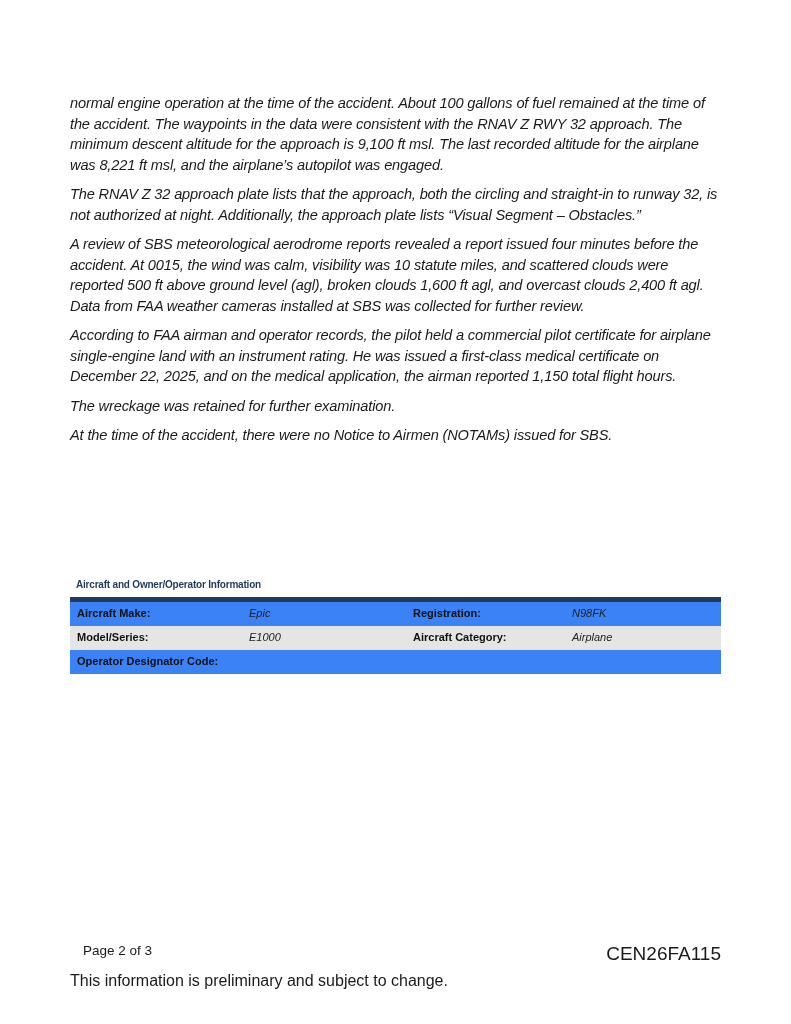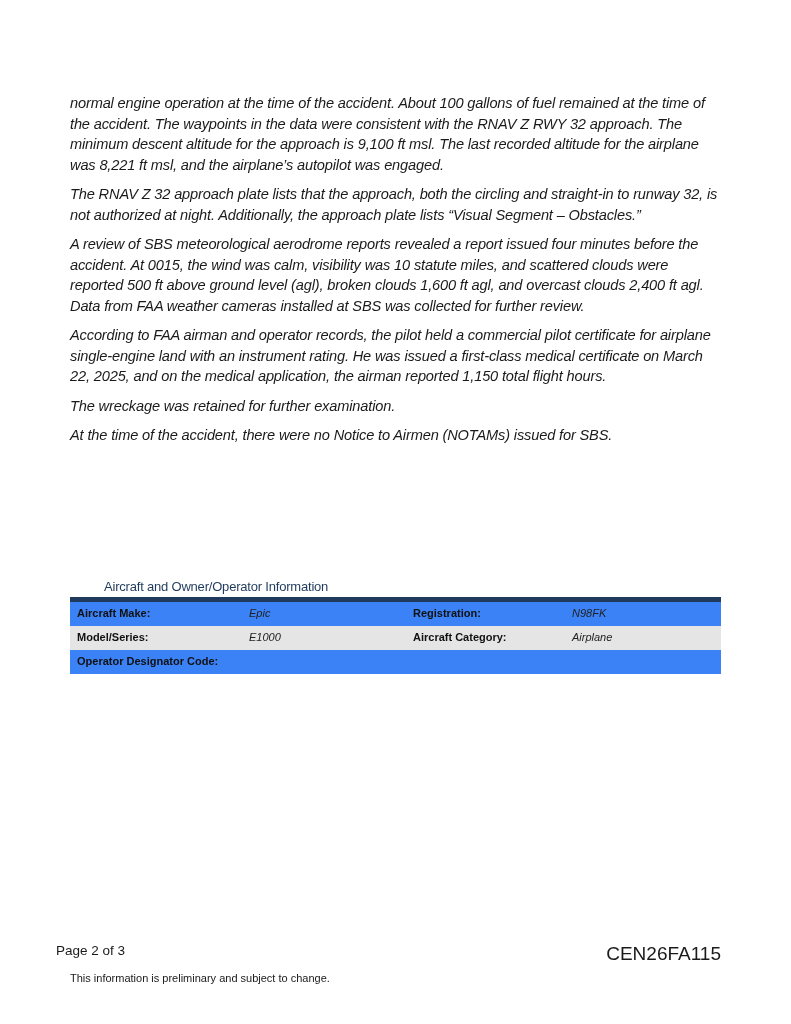--- a/index.html
+++ b/index.html
@@ -1,43 +1,43 @@
 <!DOCTYPE html>
 <html><head>
   <meta charset="utf-8">
   <style>
     html, body { margin: 0; padding: 0; background: #ffffff; }
     body { width: 791px; height: 1024px; position: relative; overflow: hidden;
            font-family: "Liberation Sans", sans-serif; color: #1a1a1a; }
     .body-text { position: absolute; left: 70px; width: 655px; }
     .para { font-size: 14.6px; line-height: 20.5px; margin: 0 0 9px 0; letter-spacing: -0.15px; font-style: italic; }
-    .section-title { position: absolute; left: 76px; top: 579px; font-size: 13px; font-weight: normal;
-                     color: #1f3a5c; letter-spacing: -0.2px; margin-left: 28px; }
+    .section-title { position: absolute; left: 76px; top: 579px; font-size: 10px; font-weight: bold;
+                     color: #1f3a5c; letter-spacing: -0.2px; }
     .title-bar { position: absolute; left: 70px; top: 597px; width: 651px; height: 5px; background: #1f3a5c; }
     table.info { position: absolute; left: 70px; top: 602px; width: 651px; border-collapse: collapse; }
     table.info td { font-size: 11px; padding: 5px 7px; vertical-align: top; height: 14px; }
     table.info tr { background: #3b82f6; }
     table.info tr.alt { background: #e5e5e5; margin-left: 36px; }
     td.lbl { font-weight: bold; color: #111; }
     td.val { color: #222; font-size: 11.5px; font-style: italic; }
     td.c1 { width: 158px; }
     td.c2 { width: 150px; }
     td.c3 { width: 145px; }
-    .footer-left { position: absolute; left: 56px; top: 943px; font-size: 13.5px; text-align: center; }
+    .footer-left { position: absolute; left: 83px; top: 943px; font-size: 13.5px; text-align: center; }
     .footer-right { position: absolute; right: 70px; top: 943px; font-size: 19px; }
-    .footer-note { position: absolute; left: 70px; top: 972px; font-size: 11px; }
+    .footer-note { position: absolute; left: 70px; top: 972px; font-size: 16px; }
   </style>
 </head>
 <body>
 
 <div class="body-text" style="top:93px;">
   <p class="para">normal engine operation at the time of the accident. About 100 gallons of fuel remained at the time of the accident. The waypoints in the data were consistent with the RNAV Z RWY 32 approach. The minimum descent altitude for the approach is 9,100 ft msl. The last recorded altitude for the airplane was 8,221 ft msl, and the airplane’s autopilot was engaged.</p>
   <p class="para">The RNAV Z 32 approach plate lists that the approach, both the circling and straight-in to runway 32, is not authorized at night. Additionally, the approach plate lists “Visual Segment – Obstacles.”</p>
   <p class="para">A review of SBS meteorological aerodrome reports revealed a report issued four minutes before the accident. At 0015, the wind was calm, visibility was 10 statute miles, and scattered clouds were reported 500 ft above ground level (agl), broken clouds 1,600 ft agl, and overcast clouds 2,400 ft agl. Data from FAA weather cameras installed at SBS was collected for further review.</p>
-  <p class="para">According to FAA airman and operator records, the pilot held a commercial pilot certificate for airplane single-engine land with an instrument rating. He was issued a first-class medical certificate on March 22, 2025, and on the medical application, the airman reported 1,150 total flight hours.</p>
+  <p class="para">According to FAA airman and operator records, the pilot held a commercial pilot certificate for airplane single-engine land with an instrument rating. He was issued a first-class medical certificate on December 22, 2025, and on the medical application, the airman reported 1,150 total flight hours.</p>
   <p class="para">The wreckage was retained for further examination.</p>
   <p class="para">At the time of the accident, there were no Notice to Airmen (NOTAMs) issued for SBS.</p>
 </div>
 
 <div class="section-title">Aircraft and Owner/Operator Information</div>
 <div class="title-bar"></div>
 
 <table class="info">
   <tbody>
       <tr>

